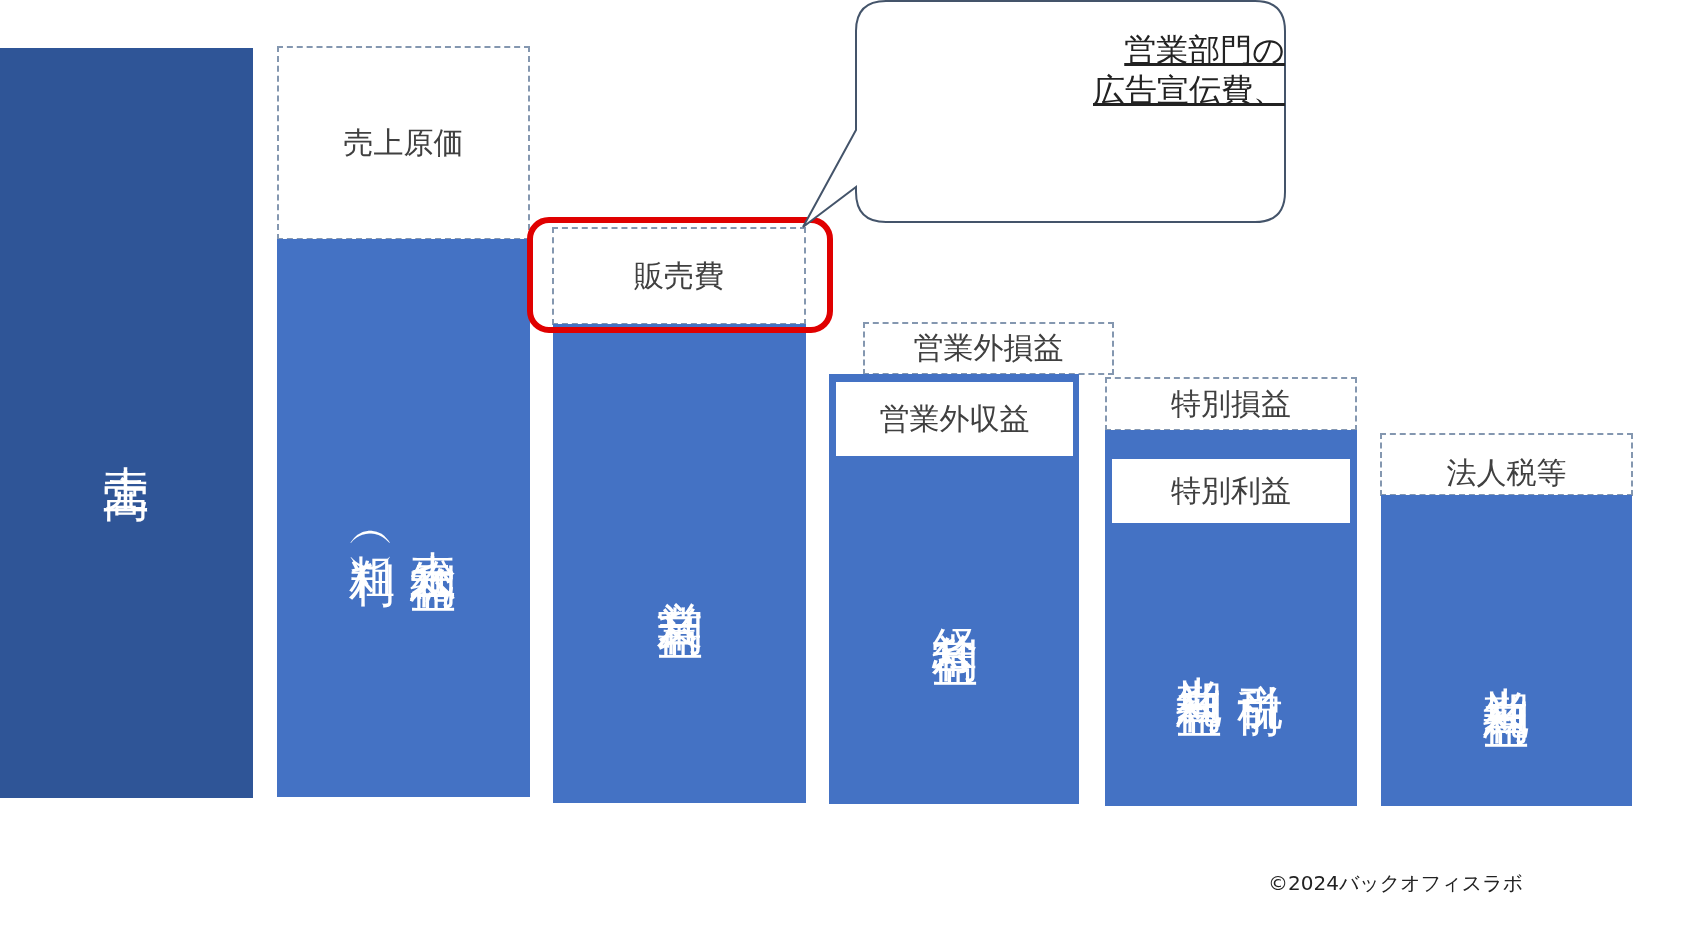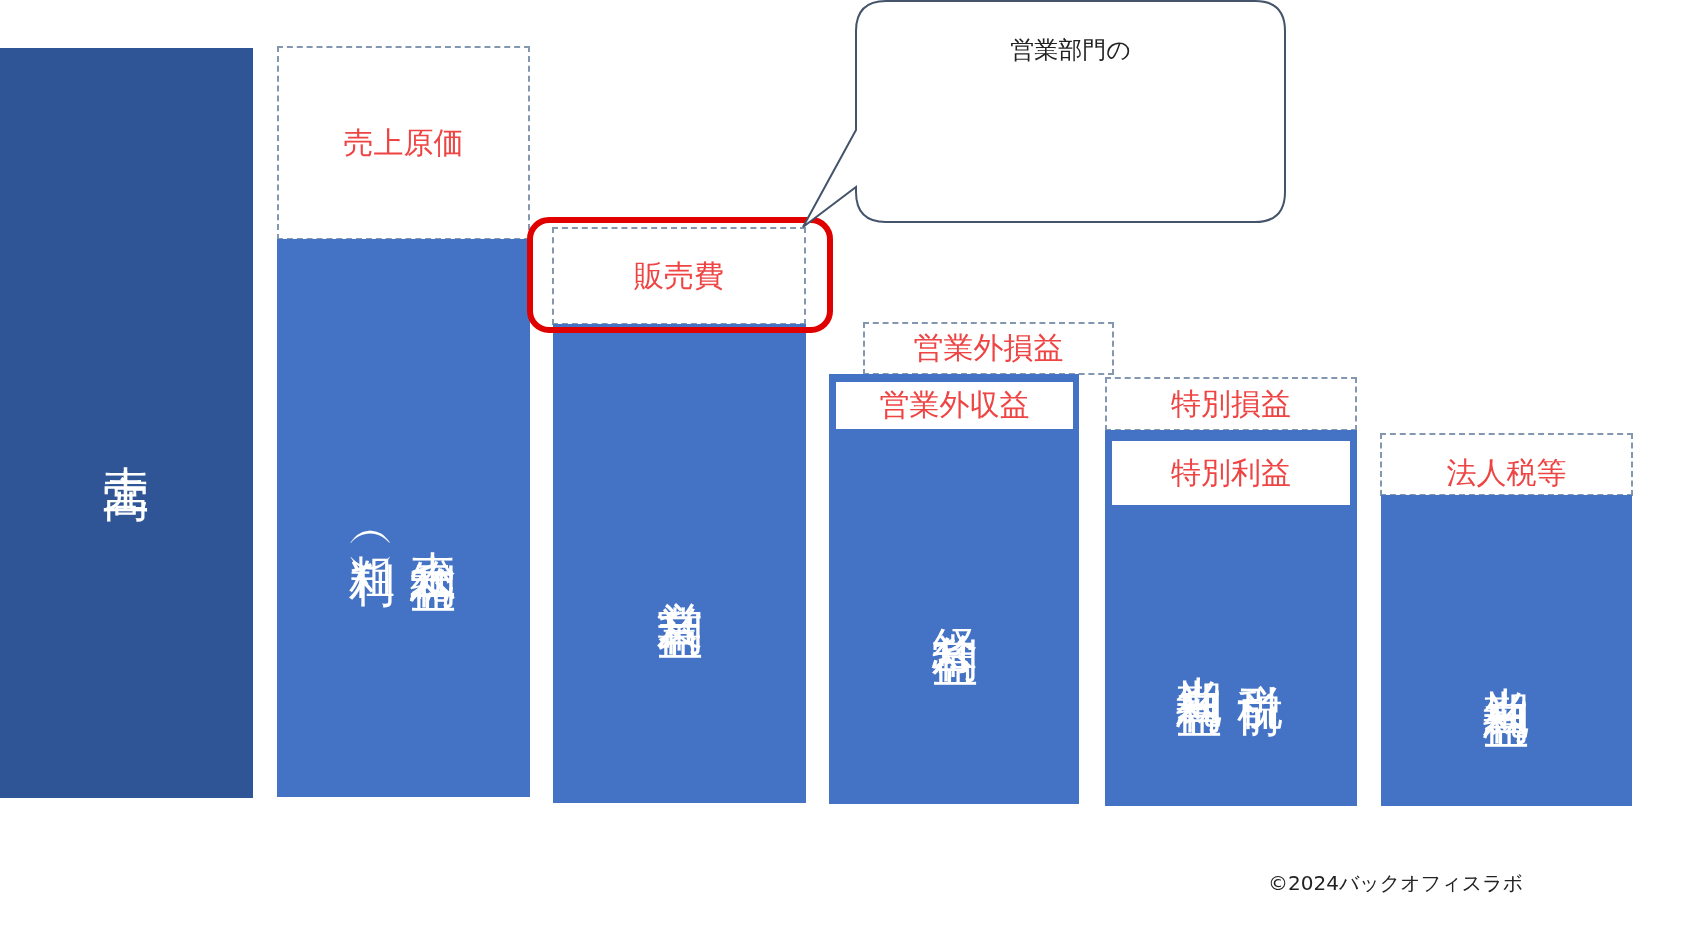--- a/index.html
+++ b/index.html
@@ -3,24 +3,24 @@
 <meta charset="utf-8">
 <style>
   html, body { margin:0; padding:0; }
   body { width:1700px; height:930px; position:relative; background:#ffffff; overflow:hidden;
          font-family:"DejaVu Sans","Liberation Sans",sans-serif; }
   .abs { position:absolute; box-sizing:border-box; }
   .bar-dark { background:#2F5597; }
   .bar { background:#4472C4; }
   .dotted { border:2px dashed #8497B0; background:#ffffff; }
   .white-box { background:#ffffff; }
-  .box-label { display:flex; align-items:center; justify-content:center; color:#ef4444; font-size:30px; white-space:nowrap; }
+  .box-label { display:flex; align-items:center; justify-content:center; color:#404040; font-size:30px; white-space:nowrap; }
   .vtext { color:#ffffff; writing-mode:vertical-rl; text-orientation:upright; font-size:46px; line-height:1; letter-spacing:4px; display:flex; justify-content:center; }
   .red-frame { border:6px solid #E00000; border-radius:22px; }
-  .callout-text { color:#222; font-size:24px; line-height:40px; text-align:center; }
+  .callout-text { color:#222; font-size:32px; line-height:40px; text-align:right;text-decoration:underline; }
   .copyright { color:#222; font-size:20px; white-space:nowrap; }
 </style>
 </head>
 <body>
 
 <div class="abs bar-dark" style="left:0;top:48px;width:253px;height:750px;"></div>
 <div class="abs vtext" style="left:100px;top:350px;width:50px;height:170px;">売上高</div>
 
 <div class="abs dotted box-label" style="left:277px;top:46px;width:253px;height:194px;">
   <span>売上原価</span>
@@ -33,41 +33,42 @@
   <span>販売費</span>
 </div>
 <div class="abs bar" style="left:553px;top:324px;width:253px;height:479px;"></div>
 <div class="abs vtext" style="left:654px;top:463px;width:50px;height:220px;">営業利益</div>
 <div class="abs red-frame" style="left:527px;top:217px;width:306px;height:116px;"></div>
 
 <div class="abs dotted box-label" style="left:863px;top:322px;width:251px;height:53px;">
   <span>営業外損益</span>
 </div>
 <div class="abs bar" style="left:829px;top:374px;width:250px;height:430px;"></div>
-<div class="abs white-box box-label" style="left:836px;top:382px;width:237px;height:47px;">
+<div class="abs white-box box-label" style="left:836px;top:382px;width:237px;height:74px;">
   <span>営業外収益</span>
 </div>
 <div class="abs vtext" style="left:929px;top:490px;width:50px;height:220px;">経常利益</div>
 
 <div class="abs dotted box-label" style="left:1105px;top:377px;width:252px;height:54px;">
   <span>特別損益</span>
 </div>
 <div class="abs bar" style="left:1105px;top:430px;width:252px;height:376px;"></div>
-<div class="abs white-box box-label" style="left:1112px;top:441px;width:238px;height:64px;">
+<div class="abs white-box box-label" style="left:1112px;top:459px;width:238px;height:64px;">
   <span>特別利益</span>
 </div>
 <div class="abs vtext" style="left:1234px;top:568px;width:50px;height:170px;">税引前</div>
 <div class="abs vtext" style="left:1173px;top:514px;width:50px;height:270px;">当期純利益</div>
 
 <div class="abs dotted box-label" style="left:1380px;top:433px;width:253px;height:63px;align-items:flex-end;">
   <span>法人税等</span>
 </div>
 <div class="abs bar" style="left:1381px;top:495px;width:251px;height:311px;"></div>
 <div class="abs vtext" style="left:1480px;top:525px;width:50px;height:270px;">当期純利益</div>
 
 <svg class="abs" style="left:0;top:0;" width="1700" height="930" viewBox="0 0 1700 930">
   <path d="M 886 1 L 1255 1 Q 1285 1 1285 31 L 1285 192 Q 1285 222 1255 222 L 886 222 Q 856 222 856 192 L 856 187 L 803 227 L 856 130 L 856 31 Q 856 1 886 1 Z" fill="#ffffff" stroke="#44546A" stroke-width="2"></path>
 </svg>
 <div class="abs callout-text" style="left:856px;top:30px;width:429px;">
   <div>営業部門の</div>
+  <div>広告宣伝費、</div>
 </div>
 
 <div class="abs copyright" style="left:1268px;top:870px;">©2024バックオフィスラボ</div>
 
 </body></html>

